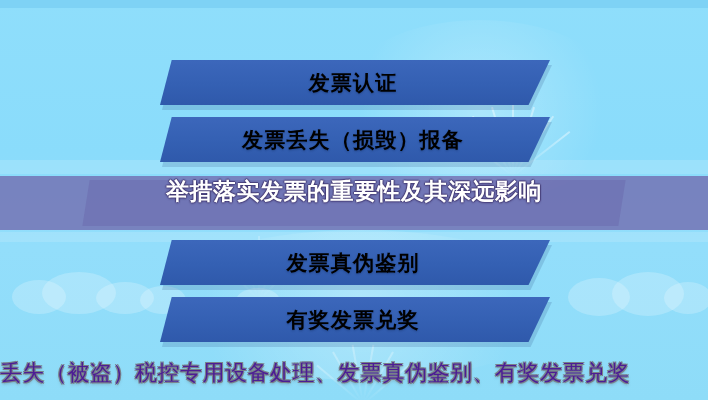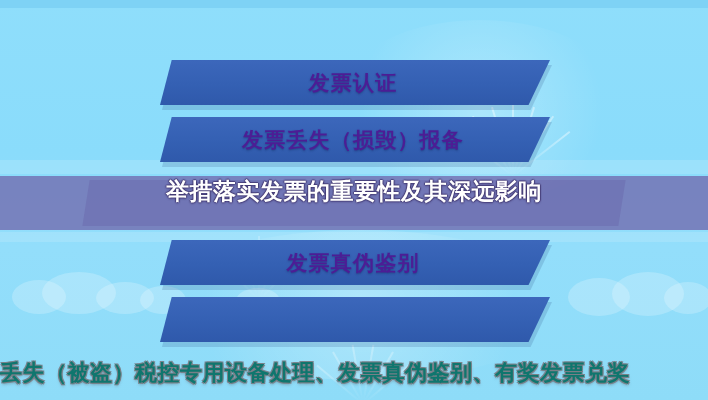--- a/index.html
+++ b/index.html
@@ -103,21 +103,21 @@
   }
   .banner .shadow {
     position: absolute;
     left: 2px; top: 5px;
     width: 100%; height: 100%;
     background: rgba(40,70,130,.18);
     clip-path: polygon(3.0% 0%, 100% 0%, 94.5% 100%, 0% 100%);
   }
   .banner .label {
     position: relative;
-    color: #4c1d95;
+    color: #000000;
     font-size: 21px;
     font-weight: 700;
     letter-spacing: 1.2px;
     text-shadow: 0 1px 2px rgba(20,45,95,.45);
     white-space: nowrap;
     z-index: 2;
   }
 
   #banner-0 { left: 160px; top: 60px;  width: 390px; height: 45px; }
   #banner-1 { left: 160px; top: 117px; width: 390px; height: 45px; }
@@ -158,23 +158,23 @@
     text-shadow: -1px 0 1px rgba(60,48,105,.7), 1px 0 1px rgba(60,48,105,.7),
                  0 -1px 1px rgba(60,48,105,.7), 0 1px 2px rgba(60,48,105,.8);
   }
 
   
   .caption {
     position: absolute;
     left: 0; top: 358px;
     width: 628px;
     text-align: center;
-    color: #0f766e;
+    color: #4c1d95;
     font-size: 22px;
-    font-weight: 700;
+    font-weight: 400;
     letter-spacing: .5px;
     white-space: nowrap;
     text-shadow: -1px -1px 0 rgba(120,128,136,.95), 1px -1px 0 rgba(120,128,136,.95),
                  -1px  1px 0 rgba(120,128,136,.95), 1px  1px 0 rgba(120,128,136,.95),
                   0 2px 3px rgba(95,105,115,.55);
   }
 </style>
 </head>
 <body>
 
@@ -236,20 +236,21 @@
 
   <div class="banner" id="banner-1">
     <div class="shadow"></div>
     <div class="shape"></div>
     <div class="label">发票丢失（损毁）报备</div>
   </div>
 
   <div class="banner" id="banner-3">
     <div class="shadow"></div>
     <div class="shape"></div>
+    <div class="label">有奖发票兑奖</div>
   </div>
 
   <div class="headline-band">
     <div class="inner-sheen"></div>
     <div class="headline-text">举措落实发票的重要性及其深远影响</div>
   </div>
 
   <div class="caption">丢失（被盗）税控专用设备处理、发票真伪鉴别、有奖发票兑奖</div>
 
 </div>

